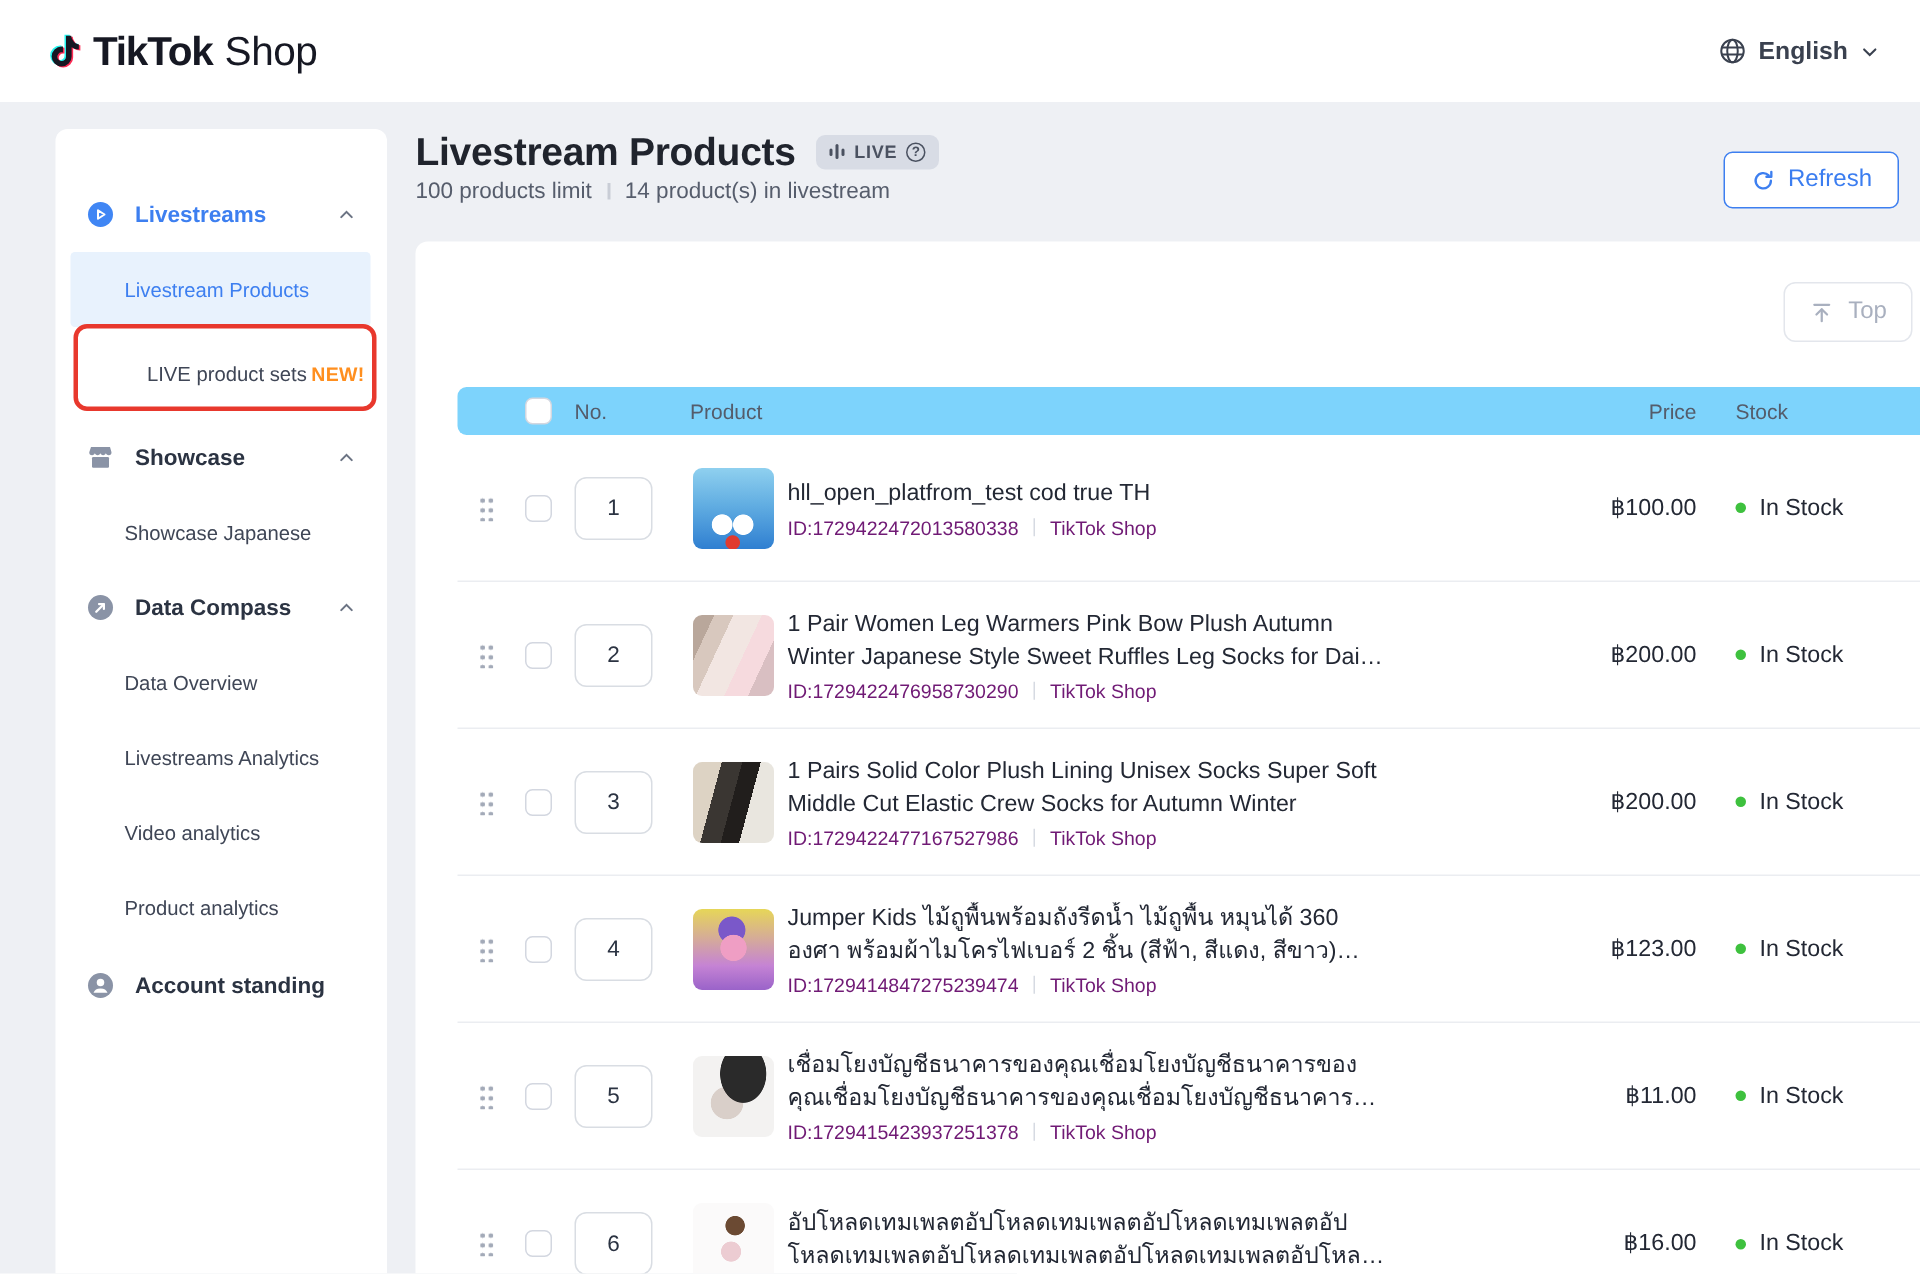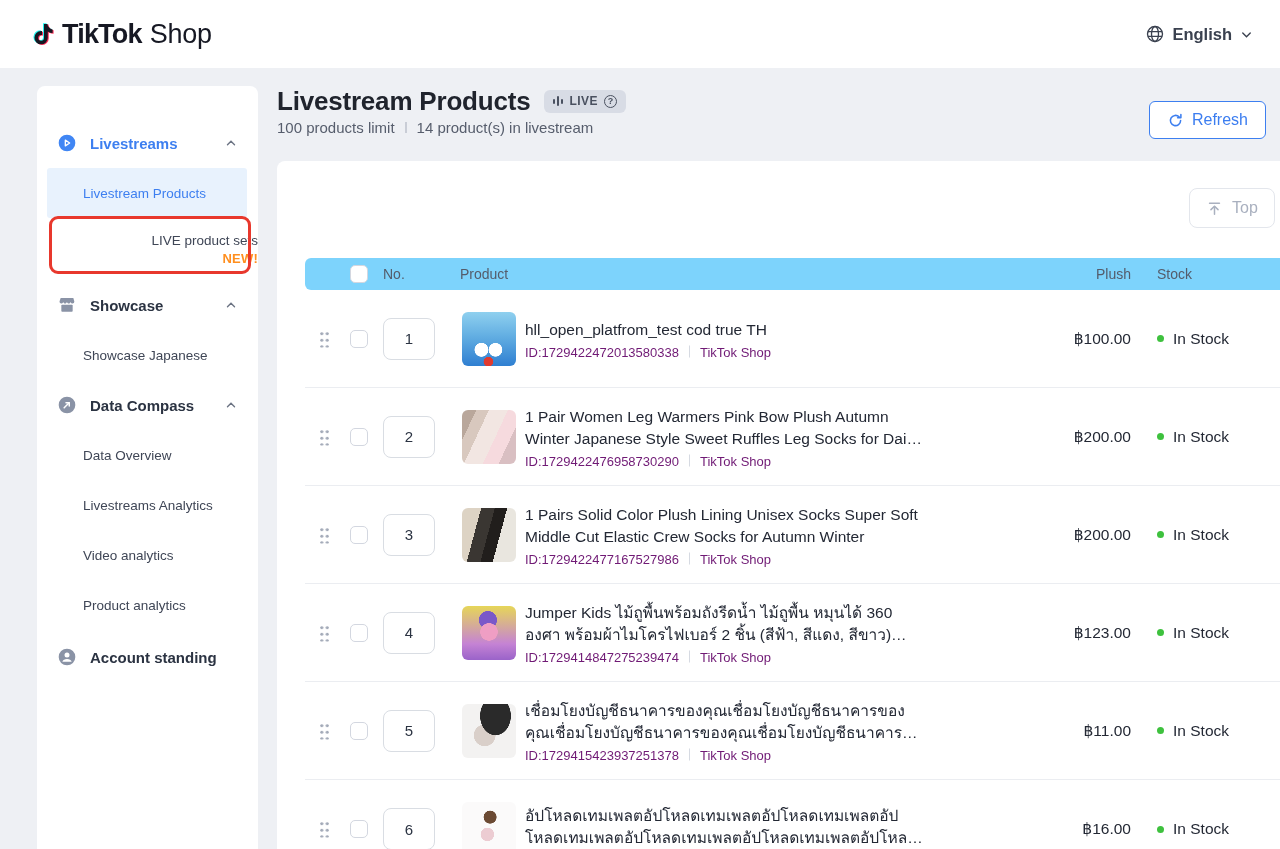--- a/index.html
+++ b/index.html
@@ -25,21 +25,21 @@
   .srow { height:50px; display:flex; align-items:center; gap:13px; padding:0 20px; cursor:pointer; }
   .srow .lbl { font-size:15px; font-weight:700; color:#2b3342; }
   .srow.active-sec .lbl { color:#3d7ff0; }
   .srow .chev { margin-left:auto; }
   .srow.tall { height:54px; }
   .sitem { height:50px; display:flex; align-items:center; padding-left:46px;
     font-size:13.5px; color:#3f4656; cursor:pointer; }
   .sitem.selected { background:#e8f2fd; color:#3d7ff0; font-weight:500;
     margin:0 11px 0 10px; padding-left:36px; border-radius:3px; }
   .sitem.campaigns { height:46px; }
-  .live-sets { height:62px; flex-direction:column; align-items:flex-end; justify-content:center; gap:3px; }
+  .live-sets { height:62px; flex-direction:row; align-items:center; justify-content:center; gap:3px; }
   .new-badge { color:#ff8f1f; font-weight:800; font-size:13px; letter-spacing:.2px; }
   .annotation { position:absolute; left:12px; top:130px; width:202px; height:58px;
     border:3px solid #e8382d; border-radius:9px; pointer-events:none; z-index:4; }
 
   .ic20 { width:20px; height:20px; flex:0 0 20px; }
 
   
   .title-row { position:absolute; left:277px; top:86px; display:flex; align-items:center; gap:14px; z-index:1; }
   .page-title { font-size:26px; line-height:30px; font-weight:700; color:#20242d; letter-spacing:-0.2px; }
   .live-badge { height:23px; background:#d8dce5; border-radius:6px; display:flex; align-items:center;
@@ -260,21 +260,21 @@
     </svg>
     <span>Top</span>
   </button>
 
   <div class="table">
 
     <div class="thead">
       <div class="hcell checkbox" style="left:45px"></div>
       <span class="hcell" style="left:78px">No.</span>
       <span class="hcell" style="left:155px">Product</span>
-      <span class="hcell pos-price">Plush</span>
+      <span class="hcell pos-price">Price</span>
       <span class="hcell" style="left:852px">Stock</span>
     </div>
 
     <div class="trow">
       <div class="cell drag"></div>
       <div class="cell checkbox pos-check"></div>
       <div class="cell no-box pos-no">1</div>
       <div class="cell thumb t1 pos-img"></div>
       <div class="cell pos-text">
         <div class="ptitle">hll_open_platfrom_test cod true TH</div>

